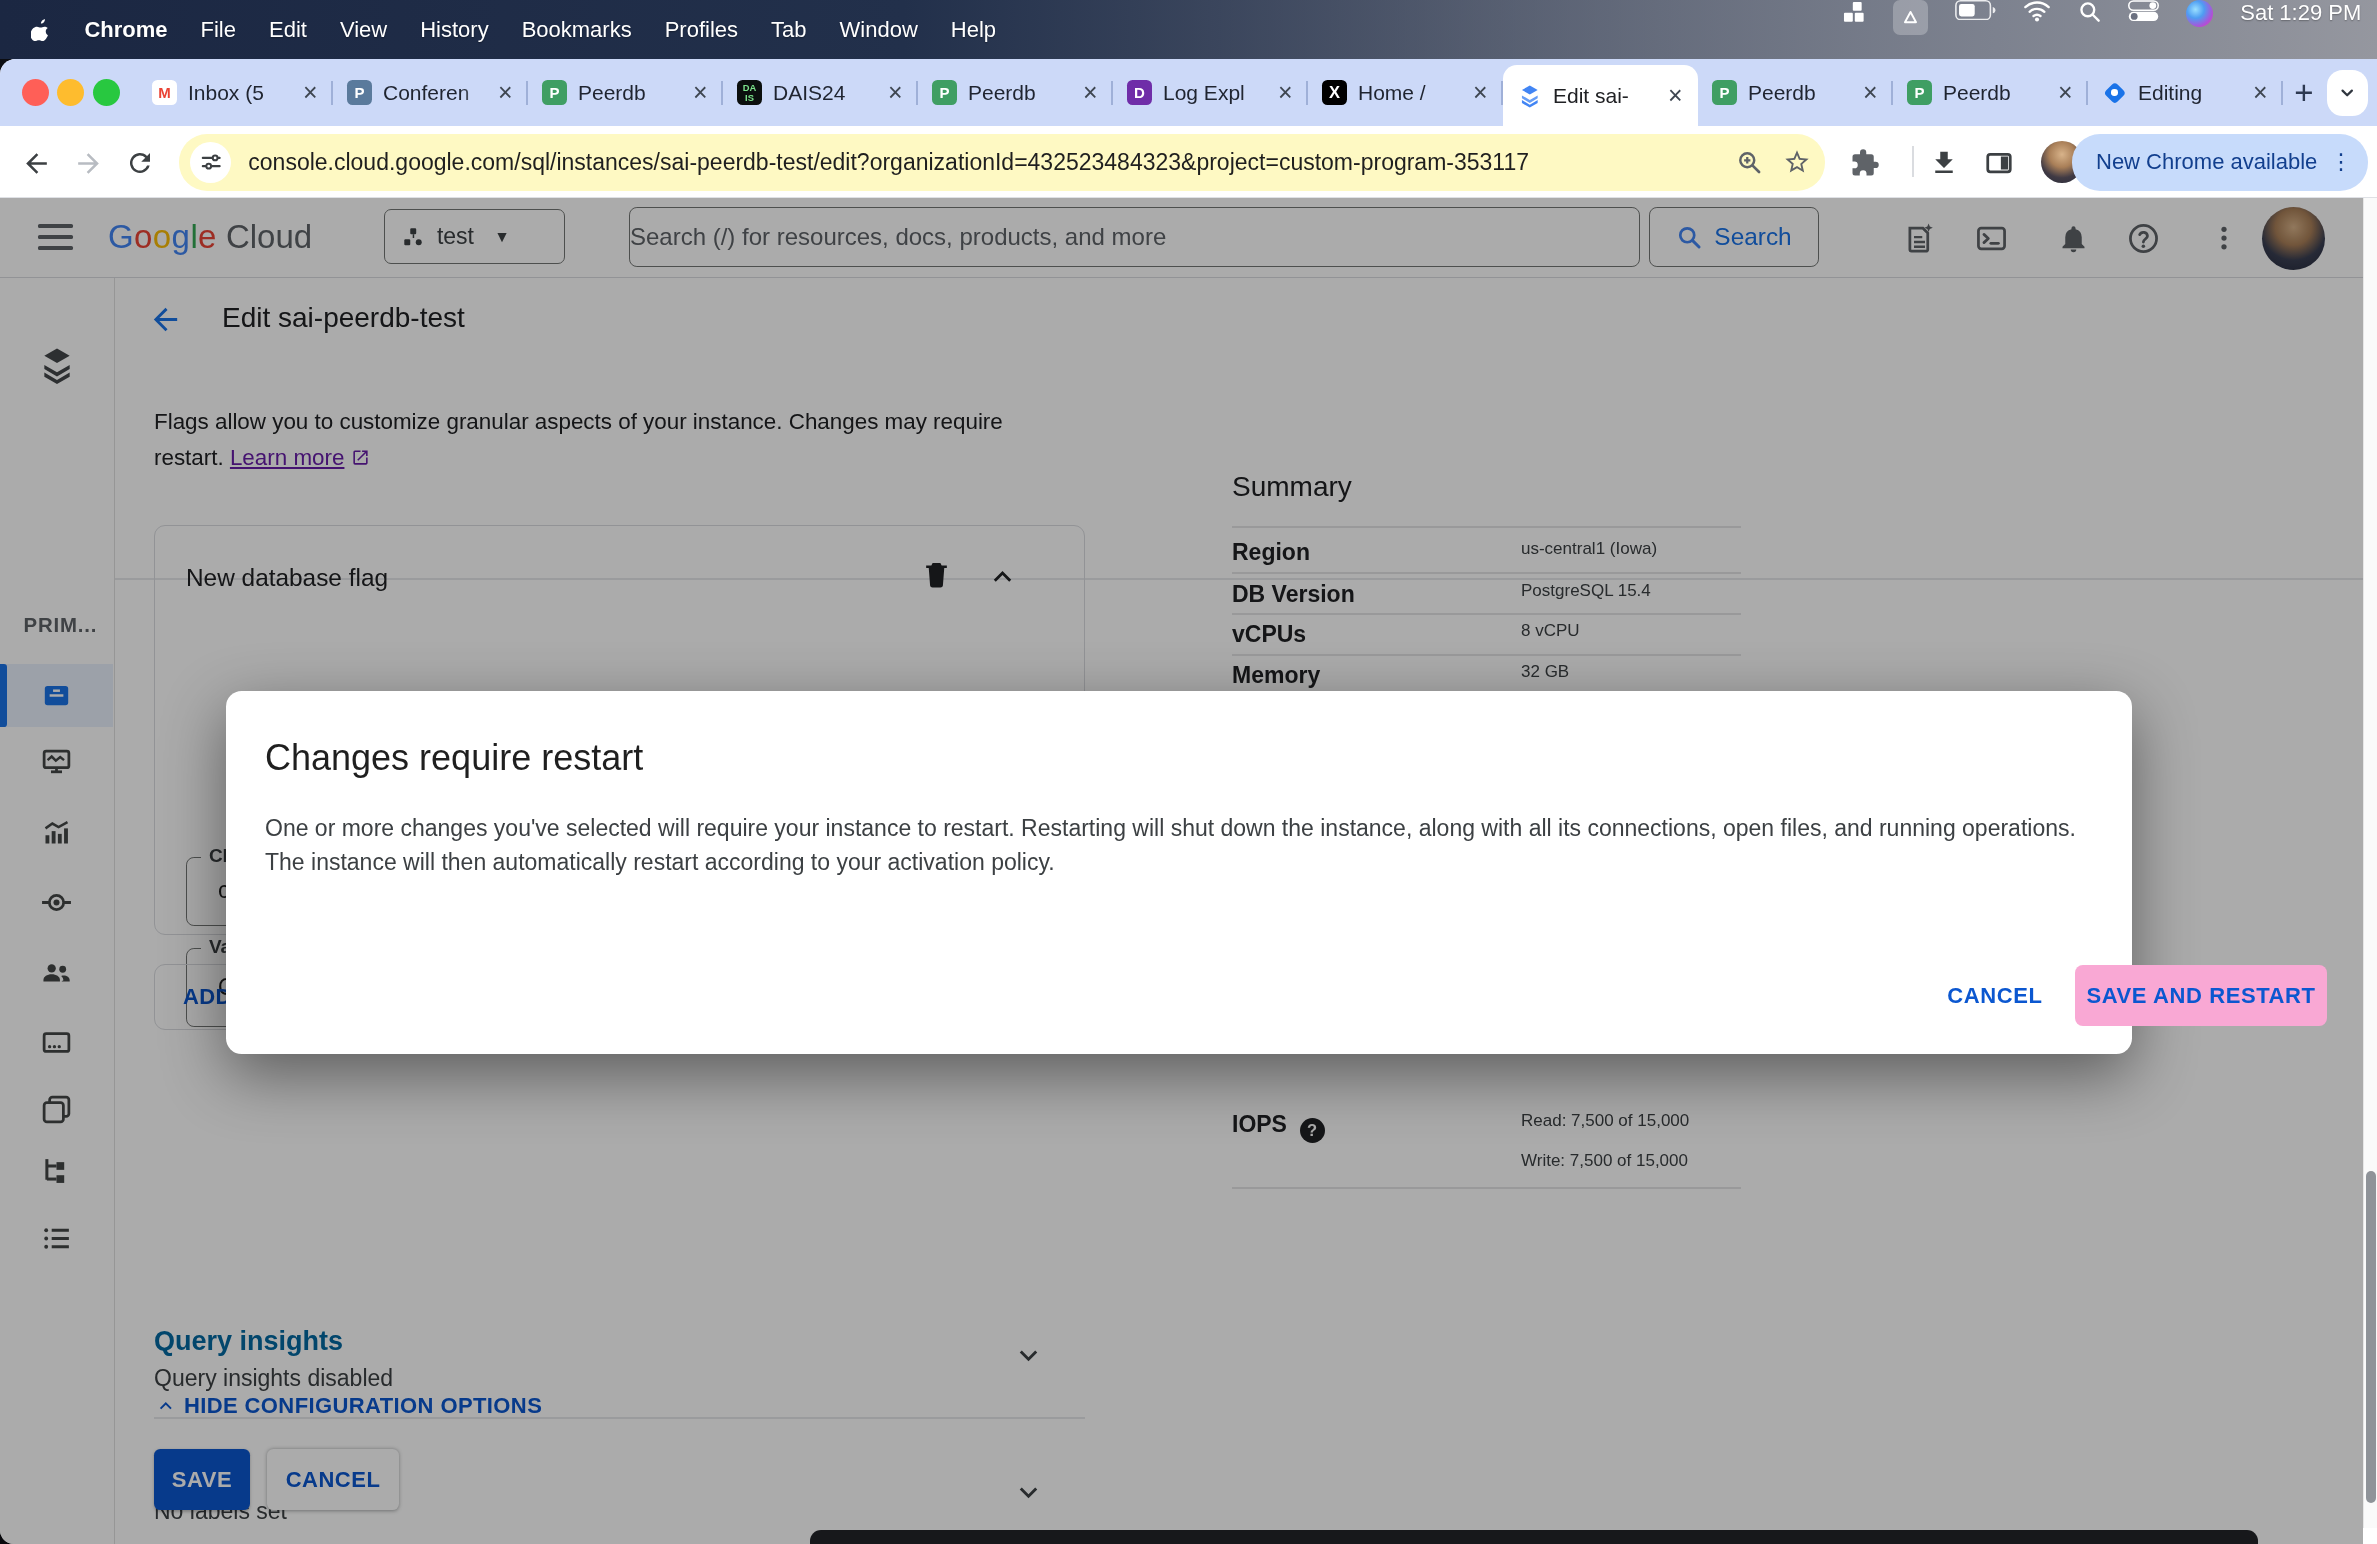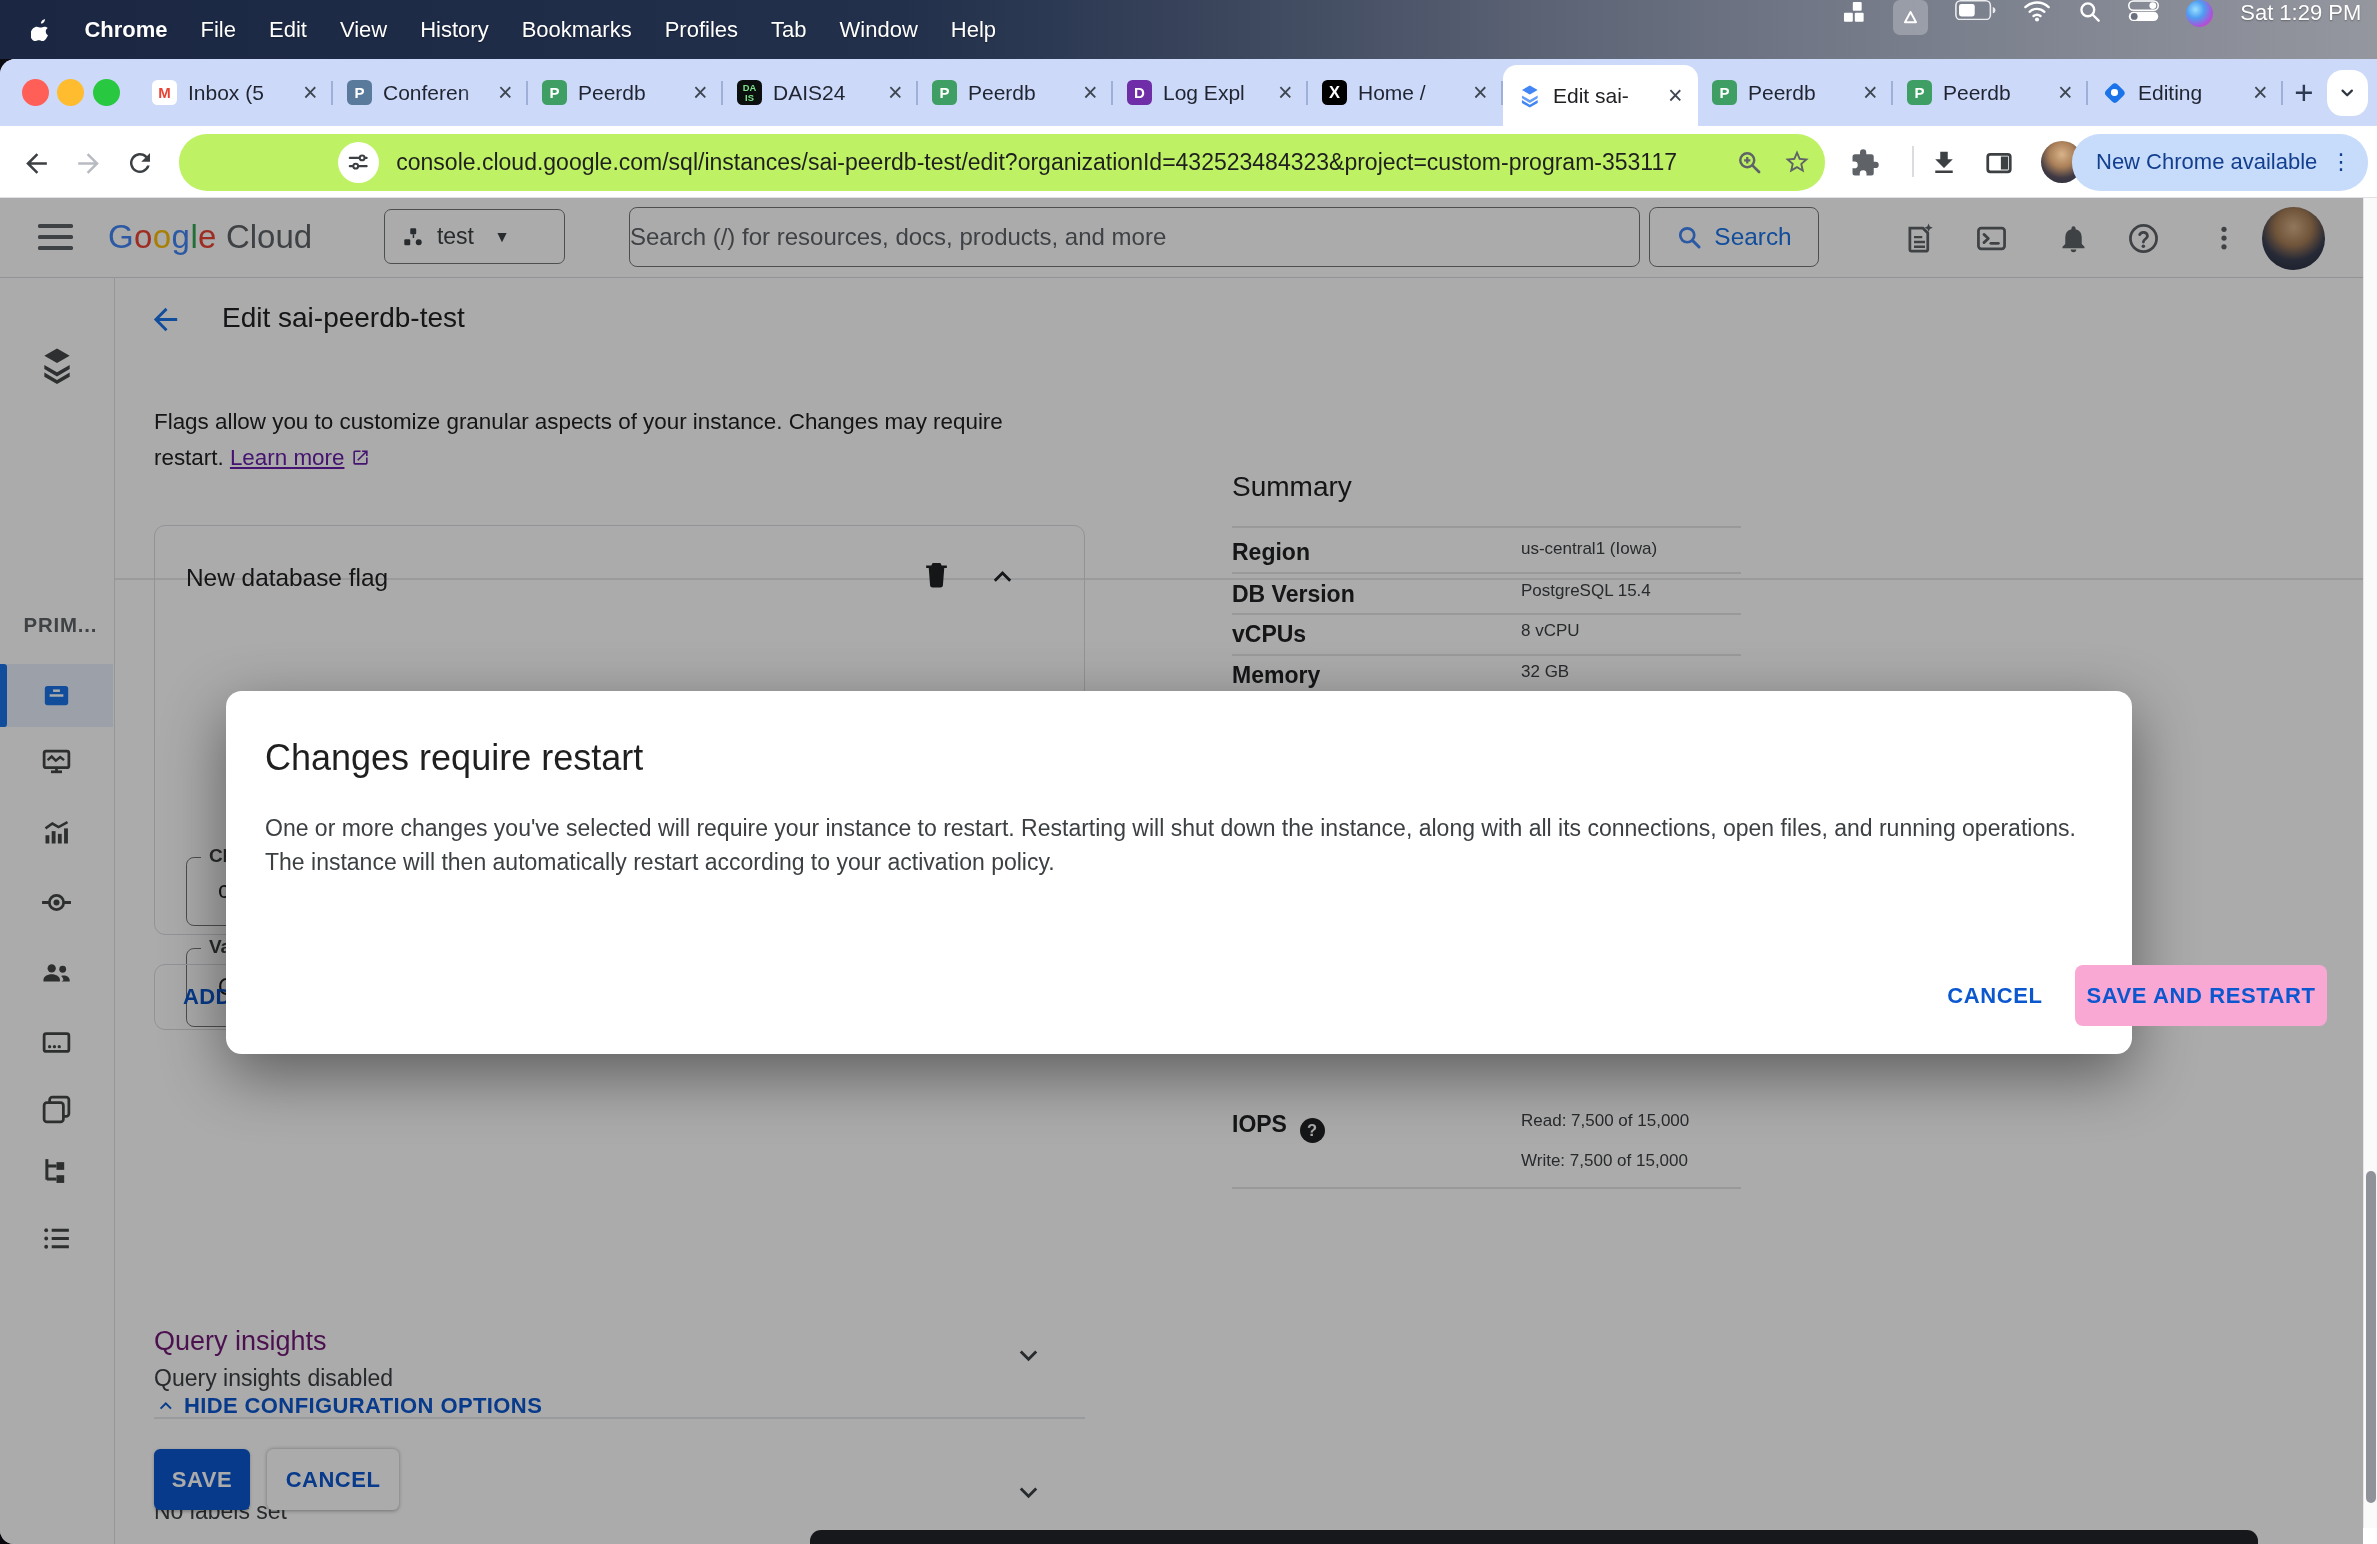--- a/index.html
+++ b/index.html
@@ -45,22 +45,22 @@
   .fav-maps{background:transparent;position:relative;}
   .fav-maps::before{content:"";position:absolute;left:4.7px;top:4.7px;width:15.7px;height:15.7px;background:#1a73e8;border-radius:3.9px;transform:rotate(45deg);}
   .fav-maps::after{content:"";position:absolute;left:9.4px;top:9.4px;width:6.3px;height:6.3px;background:#fff;border-radius:50%;}
   #newtab-btn{width:42px;height:67px;display:flex;align-items:center;justify-content:center;font-size:33px;color:#2e3a52;font-weight:300;}
   #tabsearch{position:absolute;right:9.4px;top:11px;width:41px;height:46px;background:#fff;border-radius:15.7px;
     display:flex;align-items:center;justify-content:center;}
 
   
   #toolbar{position:absolute;left:0;top:67px;width:2377px;height:72px;background:#fff;border-bottom:1.6px solid #dfe1e5;box-sizing:border-box;}
   .tbtn{position:absolute;top:18px;width:38px;height:38px;display:flex;align-items:center;justify-content:center;}
-  #omnibox{position:absolute;left:179px;top:7.9px;width:1646px;height:57px;border-radius:28px;background:#bef264;
-    display:flex;align-items:center;justify-content:center;}
+  #omnibox{position:absolute;left:179px;top:7.9px;width:1646px;height:57px;border-radius:28px;background:#fef9c3;
+    display:flex;align-items:center;}
   #site-chip{width:41px;height:41px;border-radius:50%;background:#fff;margin-left:11px;display:flex;align-items:center;justify-content:center;flex-shrink:0;}
   #url-text{margin-left:17.3px;font-size:23px;color:#1f1f1f;white-space:nowrap;}
   #omni-right{position:absolute;right:14px;top:0;height:57px;display:flex;align-items:center;gap:20.4px;}
   #update-pill{position:absolute;right:9.4px;top:7.9px;height:57px;border-radius:28px;background:#c7dbfb;
     display:flex;align-items:center;padding:0 15.7px 0 23.6px;gap:12.6px;}
   #update-pill span{font-size:22px;color:#123f8e;font-weight:500;}
   .vdots{font-size:27px;color:#0b57d0;font-weight:700;letter-spacing:0;line-height:1;}
 
   
   #gcpheader{position:absolute;left:0;top:139px;width:2377px;height:80px;background:#fff;border-bottom:1.6px solid #dadce0;box-sizing:border-box;}
@@ -105,21 +105,21 @@
   #card-trash{position:absolute;left:766px;top:33px;width:35px;height:35px;}
   #card-collapse{position:absolute;left:830px;top:33px;width:35px;height:35px;}
   .matfield{position:absolute;left:31px;width:870px;height:69px;border:1.6px solid #747775;border-radius:7.9px;box-sizing:border-box;}
   .matlabel{position:absolute;left:14px;top:-12.6px;background:#fff;padding:0 7.9px;font-size:19px;font-weight:600;color:#3c4043;}
   .matvalue{position:absolute;left:31px;top:19px;font-size:23px;color:#1f1f1f;}
   .matcaret{position:absolute;right:28px;top:23.6px;font-size:17.3px;color:#444746;}
 
   #addbox{position:absolute;left:39px;top:686px;width:931px;height:66px;border:1.6px solid #dadce0;border-radius:11px;box-sizing:border-box;}
   #addbox span{position:absolute;left:28px;top:19px;font-size:22px;font-weight:600;color:#0b57d0;letter-spacing:0.4px;}
 
-  .sechead{position:absolute;left:39px;font-size:27px;font-weight:400;color:#701a75;}
+  .sechead{position:absolute;left:39px;font-size:27px;font-weight:700;color:#0369a1;}
   .subtext{position:absolute;left:39px;font-size:23px;color:#3c4043;}
   .chevbtn{position:absolute;left:896px;width:35px;height:35px;}
 
   #hidecfg{position:absolute;left:39px;top:1115px;display:flex;align-items:center;gap:6.3px;}
   #hidecfg span{font-size:22px;font-weight:600;color:#0b57d0;letter-spacing:0.4px;}
   #savebtn{position:absolute;left:39px;top:1171px;width:96px;height:61px;background:#0b57d0;border-radius:6.3px;
     display:flex;align-items:center;justify-content:center;box-shadow:0 1.6px 3.1px rgba(0,0,0,.25);}
   #savebtn span{color:#fff;font-size:22px;font-weight:600;letter-spacing:0.5px;}
   #cancelbtn{position:absolute;left:152px;top:1171px;width:132px;height:61px;background:#fff;border-radius:6.3px;
     display:flex;align-items:center;justify-content:center;box-shadow:0 0.8px 3.9px rgba(60,64,67,.45);}

